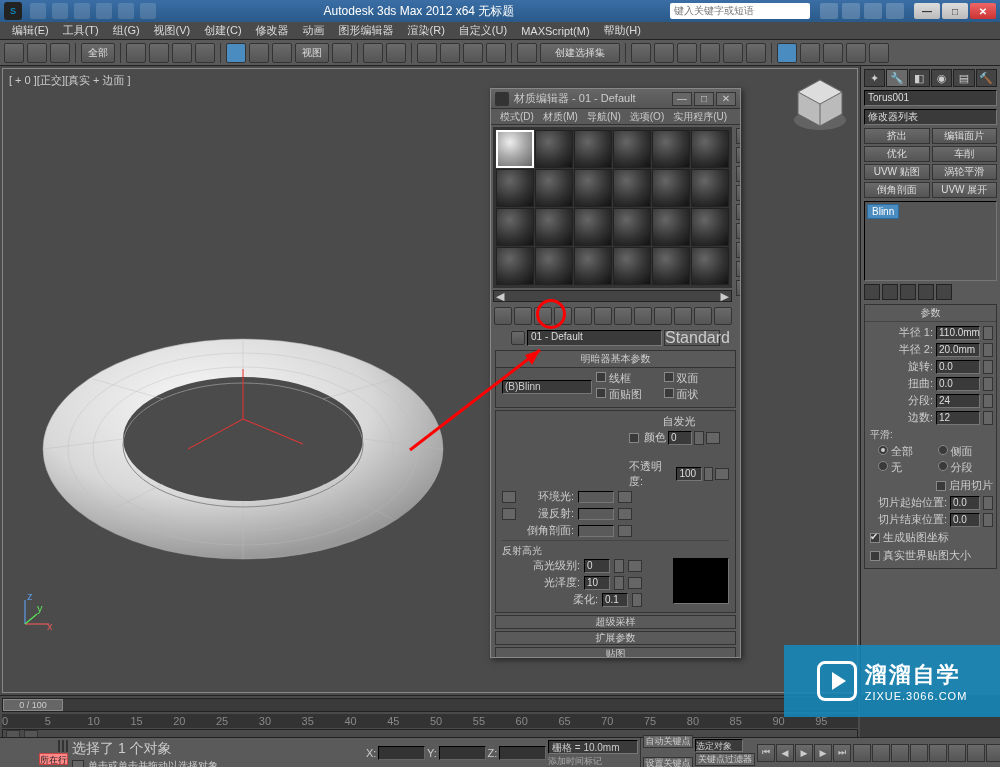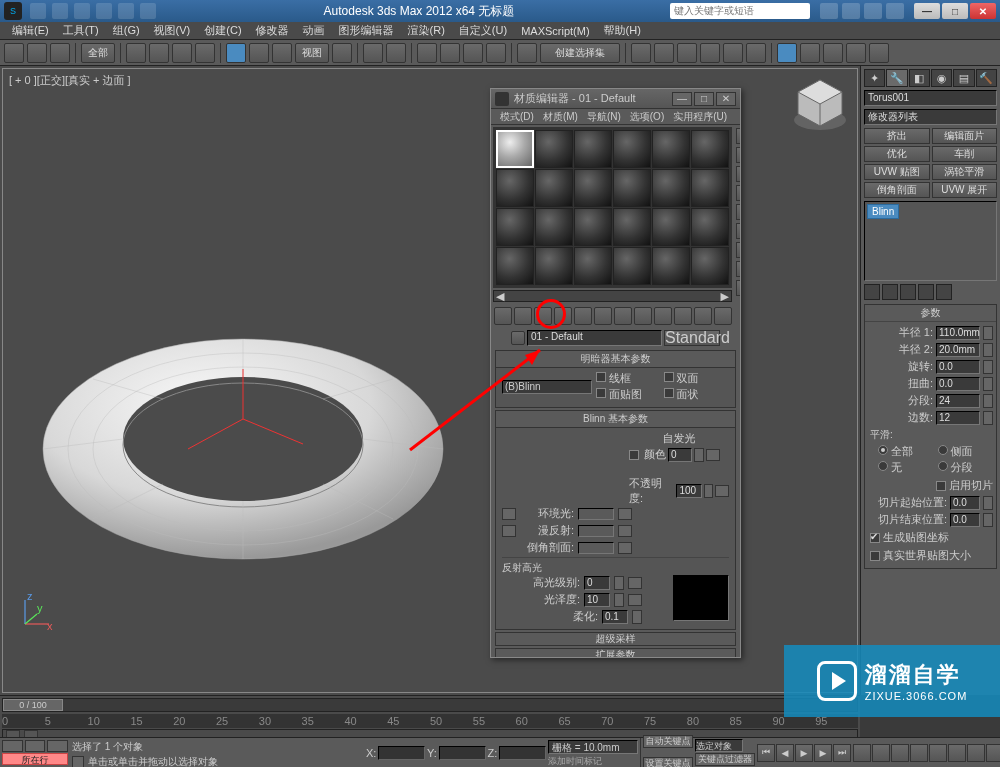--- a/index.html
+++ b/index.html
@@ -105,26 +105,26 @@
 
 .timeline { position:absolute; left:0; right:140px; bottom:30px; height:42px; background:#4a4a4a; border-top:1px solid #222;}
 .time-slider { height:14px; background:#3a3a3a; border:1px solid #222; margin:2px; position:relative;}
 .time-slider .knob{position:absolute;left:0;top:0;width:60px;height:12px;background:#666;border:1px solid #888;text-align:center;font-size:9px;line-height:10px;}
 .time-ruler{height:14px;background:#333;margin:0 2px;position:relative;font-size:8px;color:#888;}
 .time-ruler span{position:absolute;top:1px;}
 .track-bar{height:10px;background:#4a4a4a;margin:1px 2px;border:1px solid #222;display:flex;align-items:center;gap:4px;padding:0 3px;}
 .track-bar .tb{width:14px;height:8px;background:#555;border:1px solid #333;}
 
 .statusbar { position:absolute; left:0; right:0; bottom:0; height:30px; background:#5a5a5a; border-top:1px solid #222; display:flex; align-items:stretch;}
-.status-left{width:70px;display:flex;flex-direction:column;gap:1px;padding:2px;}
+.status-left{width:70px;display:flex;flex-direction:column;gap:1px;padding:2px;align-items:flex-end;}
 .status-left .row1{display:flex;gap:2px;}
 .status-left .btn{height:12px;background:#666;border:1px solid #333;flex:1;font-size:8px;text-align:center;}
 .status-left .active-row{background:#f88;border:1px solid #c44;height:12px;font-size:9px;text-align:center;color:#222;}
 .status-mid{flex:1;display:flex;flex-direction:column;padding:2px;gap:1px;}
-.status-line1{font-size:10px;color:#ccc;}
+.status-line1{font-size:14px;color:#ccc;}
 .status-line2{display:flex;gap:4px;align-items:center;}
 .lock-ico{width:12px;height:12px;background:#666;border:1px solid #333;}
 .hint{flex:1;font-size:10px;color:#ccc;}
 .coord-box{width:180px;display:flex;gap:2px;align-items:center;}
 .coord-box .c{width:56px;height:14px;background:#333;border:1px inset #111;font-size:10px;padding:0 2px;color:#999;}
 .grid-box{width:90px;height:14px;background:#3a3a3a;border:1px inset #222;font-size:10px;padding:0 3px;color:#ccc;}
 .status-right{width:360px;display:flex;align-items:center;gap:2px;padding:2px;border-left:1px solid #333;}
 .auto-key{width:50px;height:13px;background:#666;border:1px solid #333;font-size:9px;text-align:center;line-height:11px;}
 .key-drop{width:48px;height:13px;background:#3a3a3a;border:1px inset #222;font-size:9px;}
 .play-btns{display:flex;gap:1px;}
@@ -371,21 +371,20 @@
           <div style="flex:1;display:grid;grid-template-columns:1fr 1fr;gap:1px 2px;font-size:10px;">
             <span><span class="chk"></span><span>线框</span></span>
             <span><span class="chk"></span><span>双面</span></span>
             <span><span class="chk"></span><span>面贴图</span></span>
             <span><span class="chk"></span><span>面状</span></span>
           </div>
         </div>
       </div>
     </div>
     <div class="mat-rollout">
-      <div class="mat-rollout-hdr">Blinn 基本参数</div>
       <div class="mat-rollout-body" style="overflow:hidden;">
         <div style="float:right;width:100px;font-size:10px;">
           <div style="text-align:center;margin-bottom:1px;">自发光</div>
           <div style="display:flex;align-items:center;gap:2px;">
               <span class="chk"></span>
               <span>颜色</span>
               <span class="spinner" style="width:24px">0</span>
               <span class="spin-btns"></span>
               <span class="small-btn"></span>
             </div>

